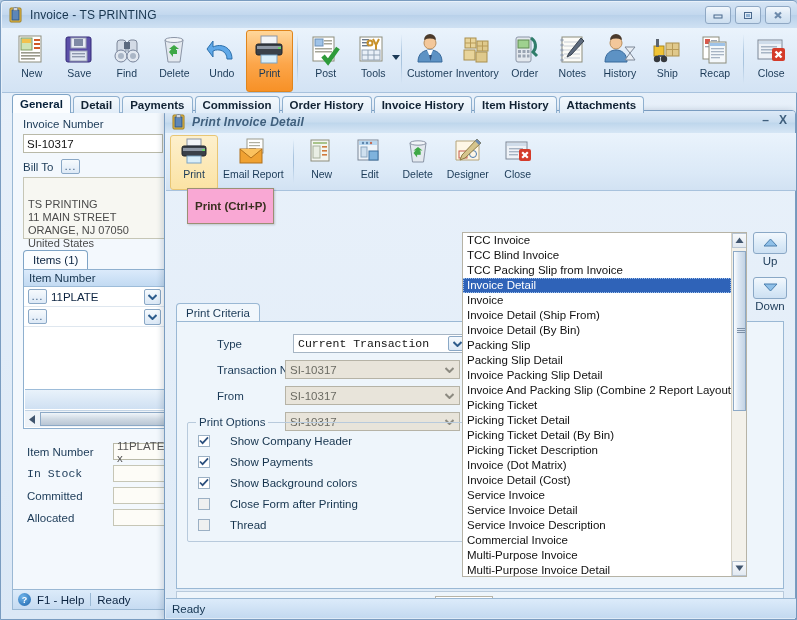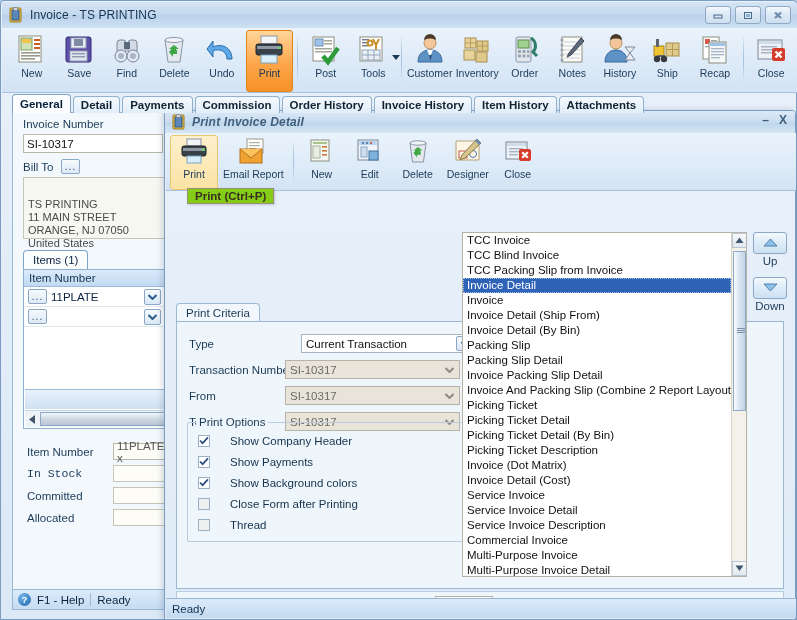--- a/index.html
+++ b/index.html
@@ -171,37 +171,37 @@
     padding:2px 4px 0 4px;border:1px solid transparent;border-radius:3px;
   }
   .dtb.active{
     background:linear-gradient(180deg,#fdf0cd 0%,#fbe3a4 100%);
     border:1px solid #e8c675;
   }
   .dtb-icon{width:30px;height:28px;position:relative;margin-bottom:2px;}
   .dtb-label{font-size:10.5px;color:#1b3a57;white-space:nowrap;}
 
   #tooltip{
-    position:absolute;left:187px;top:188px;height:16px;padding:0 7px;
-    background:#84cc16;border:1px solid #9b8f74;
+    position:absolute;left:187px;top:188px;height:36px;padding:0 7px;
+    background:#f9a8d4;border:1px solid #9b8f74;
     font-size:11.5px;font-weight:bold;color:#3a3020;
     display:flex;align-items:center;z-index:40;
     box-shadow:1px 1px 2px rgba(0,0,0,.18);
   }
 
   #crit-tab{
     position:absolute;left:11px;top:192px;height:18px;padding:0 9px;
     border:1px solid #9ab8d4;border-bottom:none;border-radius:4px 4px 0 0;
     background:#f1f7fc;font-size:11.5px;color:#1b3a57;display:flex;align-items:center;z-index:5;
   }
   #crit-panel{
     position:absolute;left:11px;top:210px;width:608px;height:268px;
     background:#eef5fb;border:1px solid #9ab8d4;
   }
-  .d-label{position:absolute;font-size:11.5px;color:#1b3a57;}
+  .d-label{position:absolute;font-size:11.5px;color:#1b3a57;margin-left:28px;}
   .d-combo{
     position:absolute;height:19px;background:#fff;border:1px solid #a6b5c4;
     font-size:11.5px;display:flex;align-items:center;padding-left:4px;color:#111;
   }
   .d-combo.ro{background:#e8e4da;border-color:#b6b3a6;color:#6b6b63;}
   .d-combo .cbtn{
     position:absolute;right:1px;top:1px;width:18px;height:15px;
     border:1px solid #8aa8c6;border-radius:2px;
     background:linear-gradient(180deg,#f6fafd 0%,#dbe8f6 100%);
     display:flex;align-items:center;justify-content:center;
@@ -821,21 +821,21 @@
       <span class="dtb-label">Close</span>
     </div>
   </div>
 
   <div id="crit-tab">
     <span>Print Criteria</span>
   </div>
 
   <div id="crit-panel">
     <div class="d-label" style="left:12px;top:16px;">Type</div>
-    <div class="d-combo" style="left:124px;top:12px;width:175px;">
+    <div class="d-combo" style="left:116px;top:12px;width:175px;font-family:Liberation Mono, monospace;">
       <span>Current Transaction</span>
       <span class="cbtn">
         <svg width="9" height="6">
             <path d="M0.5 1 L4.5 5 L8.5 1" fill="none" stroke="#2d5c8c" stroke-width="2"></path>
           </svg>
       </span>
     </div>
 
     <div class="d-label" style="left:12px;top:42px;">Transaction Number</div>
     <div class="d-combo ro" style="left:108px;top:38px;width:175px;">

